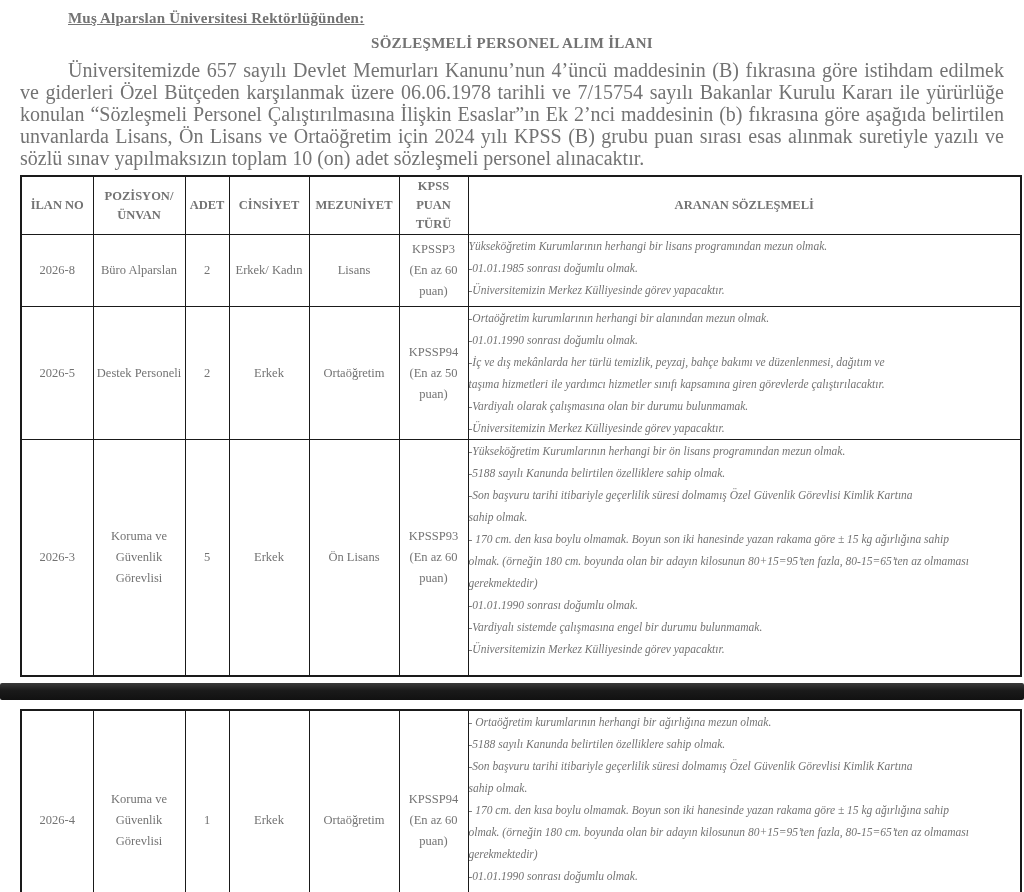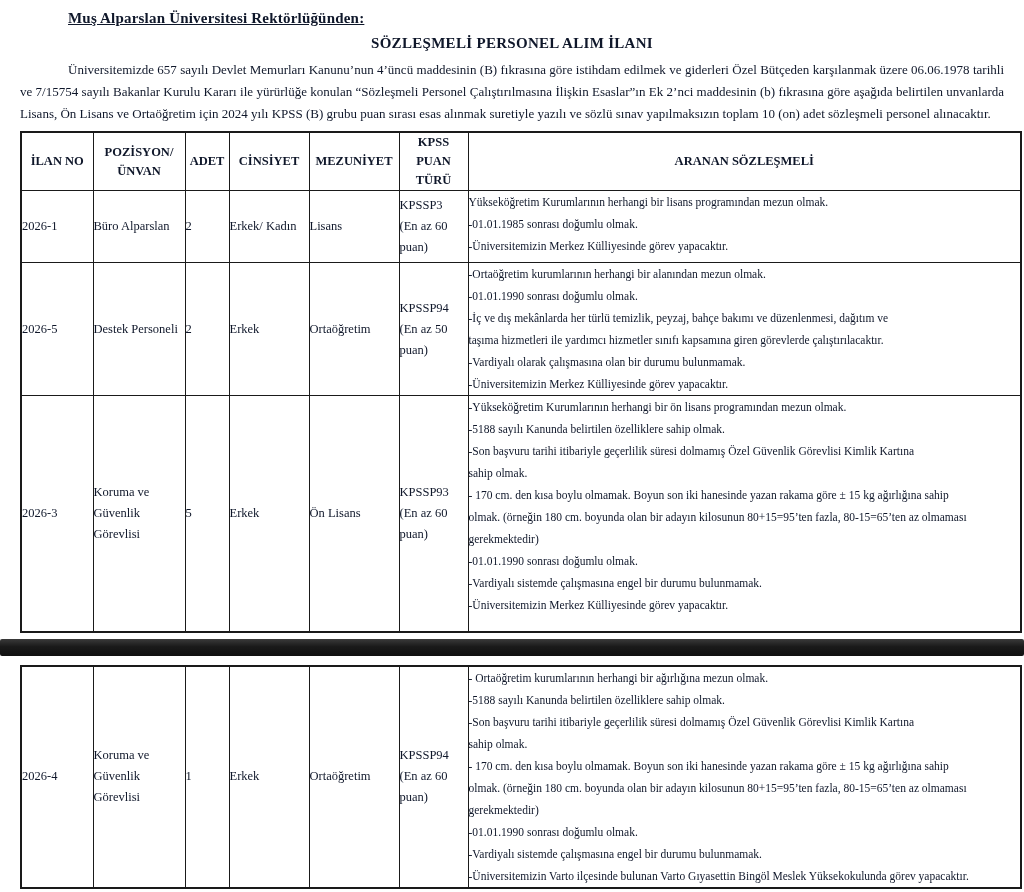--- a/index.html
+++ b/index.html
@@ -5,41 +5,41 @@
   html, body {
     margin: 0;
     padding: 0;
     background: #ffffff;
     width: 1024px;
   }
   .doc {
     width: 1024px;
     height: 892px;
     font-family: "Liberation Serif", "DejaVu Serif", serif;
-    color: #0f172a;
+    color: #737373;
     position: relative;
     overflow: hidden;
   }
   .source-line {
     margin: 10px 0 0 68px;
     font-size: 15px;
     font-weight: bold;
     text-decoration: underline;
     letter-spacing: 0.2px;
   }
   .main-title {
     margin-top: 8px;
     text-align: center;
     font-size: 15px;
     font-weight: bold;
     letter-spacing: 0.3px;
   }
   .intro {
     margin: 7px 20px 0 20px;
-    font-size: 13px;
+    font-size: 20px;
     line-height: 22px;
     text-align: justify;
     text-indent: 48px;
   }
   table.ilan-table {
     border-collapse: collapse;
     table-layout: fixed;
     width: 1000px;
     margin-left: 20px;
     margin-top: 6px;
@@ -54,27 +54,29 @@
   th.hcell {
     font-size: 12.5px;
     font-weight: bold;
     text-align: center;
     vertical-align: middle;
     white-space: pre-line;
     line-height: 19px;
   }
   td.c-center {
     font-size: 12.5px;
+    text-align: center;
     vertical-align: middle;
     white-space: pre-line;
     line-height: 21px;
   }
   td.c-nitel {
     vertical-align: top;
     padding: 3px 4px 0 6px;
+    font-style: italic;
   }
   .nitel-line {
     font-size: 11.5px;
     line-height: 22px;
     white-space: nowrap;
     overflow: hidden;
   }
   thead tr { height: 46px; }
   #tbody1 tr:nth-child(1) { height: 72px; }
   #tbody1 tr:nth-child(2) { height: 132px; }
@@ -118,21 +120,21 @@
         <th class="hcell">ADET</th>
         <th class="hcell">CİNSİYET</th>
         <th class="hcell">MEZUNİYET</th>
         <th class="hcell">KPSS PUAN
 TÜRÜ</th>
         <th class="hcell">ARANAN SÖZLEŞMELİ</th>
       </tr>
     </thead>
     <tbody id="tbody1">
         <tr>
-          <td class="c-center">2026-1</td>
+          <td class="c-center">2026-8</td>
           <td class="c-center">Büro Alparslan</td>
           <td class="c-center">2</td>
           <td class="c-center">Erkek/ Kadın</td>
           <td class="c-center">Lisans</td>
           <td class="c-center">KPSSP3
 (En az 60
 puan)</td>
           <td class="c-nitel">
             <div class="nitel-line">Yükseköğretim Kurumlarının herhangi bir lisans programından mezun olmak.</div>
             <div class="nitel-line">-01.01.1985 sonrası doğumlu olmak.</div>

